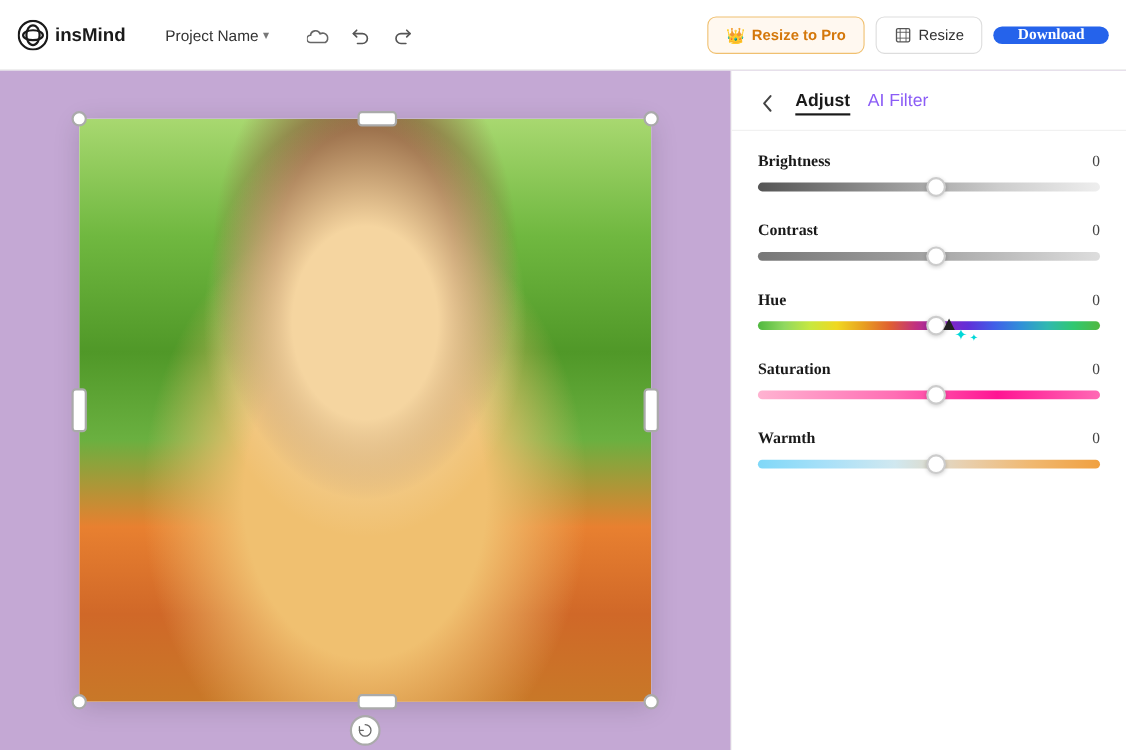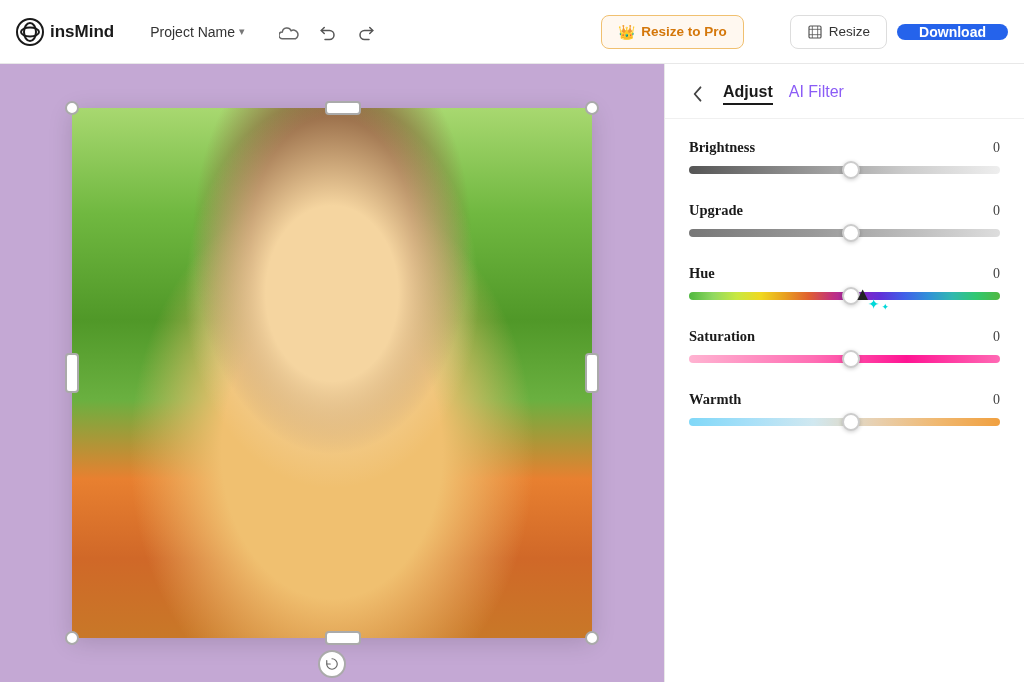--- a/index.html
+++ b/index.html
@@ -90,31 +90,31 @@
       border: 1.5px solid #ddd;
       color: #333;
       font-size: 13.5px;
       font-weight: 500;
       padding: 8px 16px;
       border-radius: 8px;
       cursor: pointer;
       display: flex;
       align-items: center;
       gap: 6px;
-      margin-left: 36px;
     }
     .download-btn {
       background: #2563eb;
       border: none;
       color: #fff;
       font-size: 14px;
       font-weight: 600;
       padding: 0 22px;
       border-radius: 8px;
       cursor: pointer;
+      font-family: Liberation Serif, serif;
     }
 
     
     .main {
       display: flex;
       flex: 1;
       overflow: hidden;
     }
 
     
@@ -441,21 +441,21 @@
           <span class="adjust-label">Brightness</span>
           <span class="adjust-value">0</span>
         </div>
         <div class="slider-track brightness-track">
           <div class="slider-thumb" style="left: 52%;"></div>
         </div>
       </div>
 
       <div class="adjust-row">
         <div class="adjust-label-row">
-          <span class="adjust-label">Upgrade</span>
+          <span class="adjust-label">Contrast</span>
           <span class="adjust-value">0</span>
         </div>
         <div class="slider-track contrast-track">
           <div class="slider-thumb" style="left: 52%;"></div>
         </div>
       </div>
 
       <div class="adjust-row">
         <div class="adjust-label-row">
           <span class="adjust-label">Hue</span>

